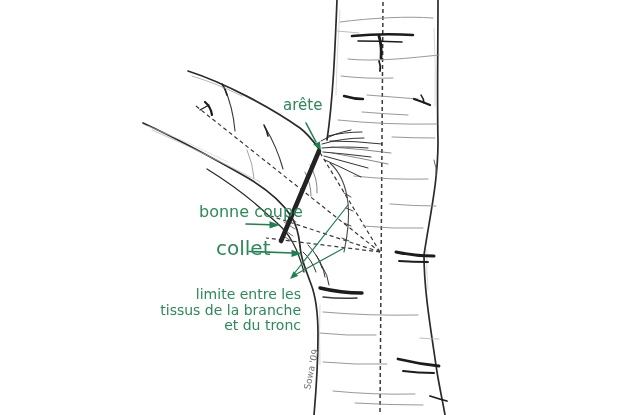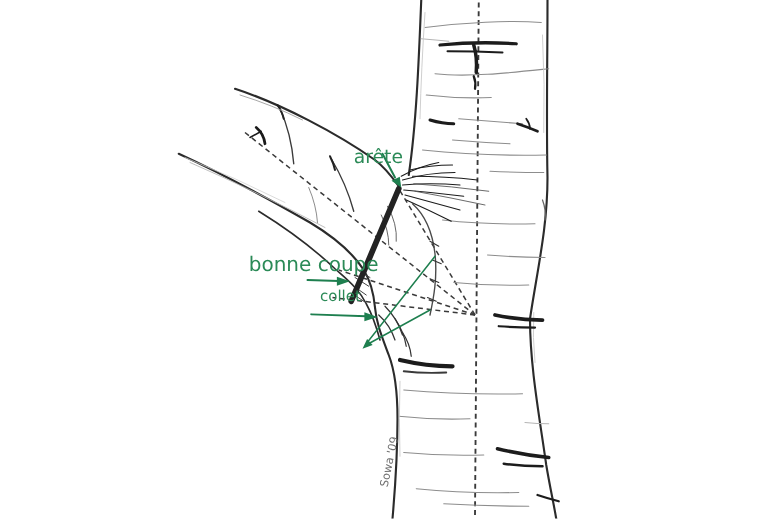--- a/index.html
+++ b/index.html
@@ -5,23 +5,23 @@
   html,body{margin:0;padding:0;background:#fff;}
   .stage{
     position:relative;width:620px;height:415px;background:#ffffff;overflow:hidden;
     font-family:"DejaVu Sans","Liberation Sans",sans-serif;
   }
   .stage svg{position:absolute;left:0;top:0;}
   .lbl{
     position:absolute;color:#2b8a57;font-size:15px;line-height:16px;
     white-space:nowrap;user-select:none;
   }
-  .lbl-arete{left:283px;top:117px;}
+  .lbl-arete{left:283px;top:97px;}
   .lbl-bonne{left:159px;top:204px;font-size:16px;margin-left:40px;}
-  .lbl-collet{left:216px;top:229px;font-size:12px;margin-left:40px;}
+  .lbl-collet{left:216px;top:240px;font-size:20px;}
   .lbl-limite{right:319px;top:287px;text-align:right;font-size:14px;line-height:15.5px;}
 </style>
 </head>
 <body>
 
 <div class="stage">
 
   <svg width="620" height="415" viewBox="0 0 620 415">
 
     <g fill="none" stroke="#2b2b2b" stroke-width="1.7" stroke-linecap="round">
@@ -143,13 +143,18 @@
       <path fill="none" stroke-width="1.2" d="M 293,276 L 344,248"></path>
       <polygon stroke="none" points="290,279 298.1,275.9 293.7,271.2"></polygon>
     </g>
 
     <text x="0" y="0" transform="translate(310,390) rotate(-78)" font-size="9" fill="#6f6f6f" font-family="DejaVu Sans, Liberation Sans, sans-serif">Sowa '09</text>
   </svg>
 
   <div class="lbl lbl-arete">arête</div>
   <div class="lbl lbl-bonne">bonne coupe</div>
   <div class="lbl lbl-collet">collet</div>
+  <div class="lbl lbl-limite">
+    <div>limite entre les</div>
+    <div>tissus de la branche</div>
+    <div>et du tronc</div>
+  </div>
 </div>
 
 </body></html>

